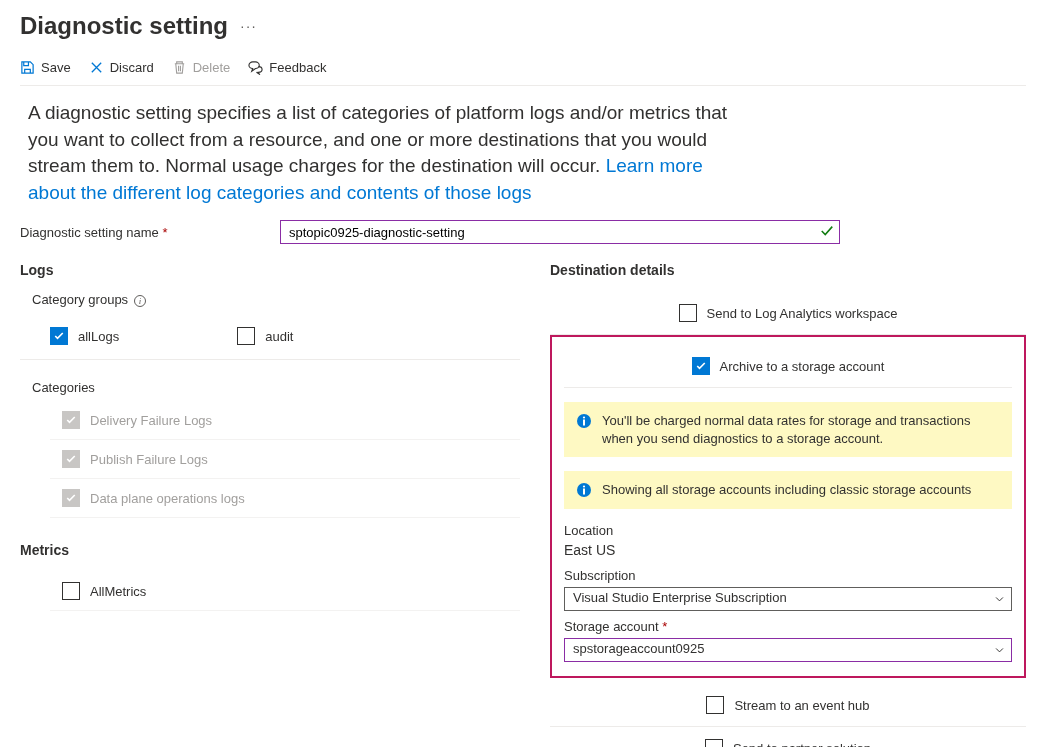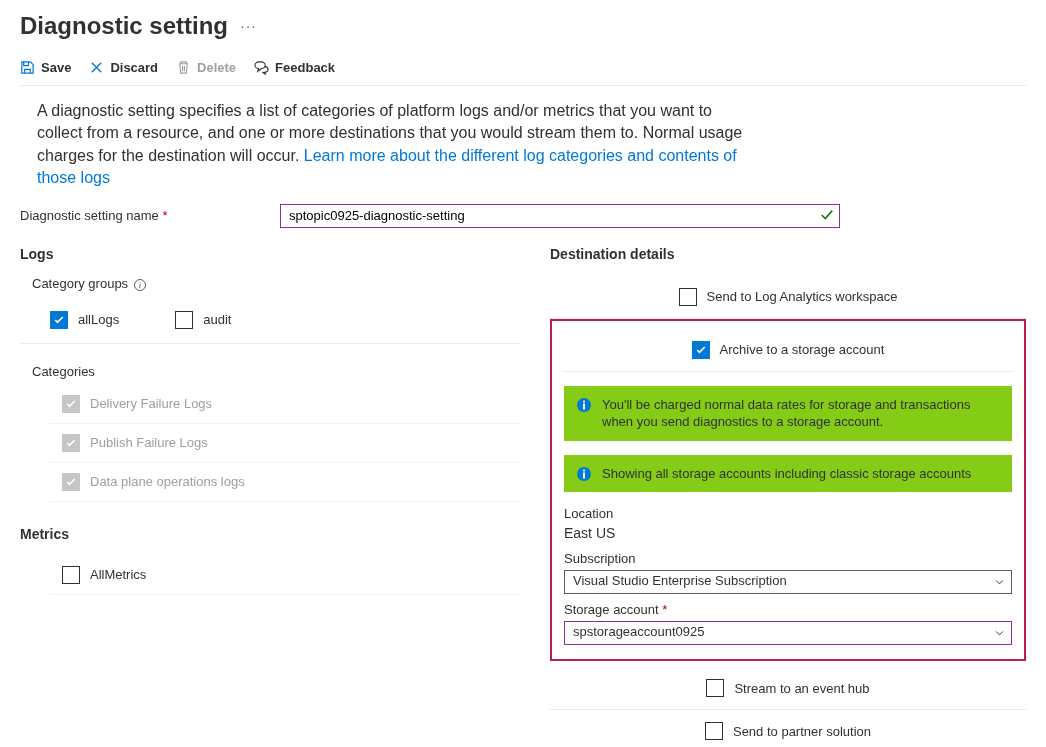--- a/index.html
+++ b/index.html
@@ -1,24 +1,24 @@
 <!DOCTYPE html>
 <html><head>
   <meta charset="utf-8">
   <style>
     * { box-sizing: border-box; margin: 0; padding: 0; font-family: "Segoe UI", -apple-system, sans-serif; }
     body { background: #fff; color: #323130; font-size: 13px; padding: 12px 20px; }
     .header { display: flex; align-items: center; gap: 12px; margin-bottom: 20px; }
     .header h1 { font-size: 24px; font-weight: 600; }
     .more-dots { color: #605e5c; font-size: 14px; cursor: pointer; letter-spacing: 1px; }
-    .toolbar { display: flex; gap: 18px; padding-bottom: 10px; border-bottom: 1px solid #edebe9; font-weight: bold; }
+    .toolbar { display: flex; gap: 18px; padding-bottom: 10px; border-bottom: 1px solid #edebe9; }
     .tool-btn { display: flex; align-items: center; gap: 6px; color: #323130; cursor: pointer; font-size: 13px; }
     .tool-btn.disabled { color: #a19f9d; cursor: default; }
     .tool-btn svg { width: 15px; height: 15px; }
-    .desc { margin: 14px 17px; font-size: 16px; line-height: 1.4; max-width: 720px; }
+    .desc { margin: 14px 8px; font-size: 19px; line-height: 1.4; max-width: 720px; }
     .desc a { color: #0078d4; text-decoration: none; cursor: pointer; }
     .field-row { display: flex; align-items: center; margin-bottom: 18px; }
     .field-label { width: 260px; font-size: 13px; }
     .req { color: #a80000; }
     .input-wrap { position: relative; width: 560px; }
     .text-input { width: 100%; height: 24px; border: 1px solid #8a2da5; padding: 2px 26px 2px 8px; font-size: 13px; outline: none; }
     .valid-check { position: absolute; right: 6px; top: 4px; color: #107c10; width: 14px; height: 14px; }
     .two-col { display: flex; gap: 30px; }
     .col-left { width: 500px; }
     .col-right { flex: 1; }
@@ -29,27 +29,27 @@
     .check-row.no-border { border-bottom: none; }
     .categories-wrap { padding-left: 30px; }
     .checkbox { width: 18px; height: 18px; border: 1px solid #323130; display: inline-flex; align-items: center; justify-content: center; cursor: pointer; flex-shrink: 0; }
     .checkbox.checked { background: #0078d4; border-color: #0078d4; }
     .checkbox.checked svg { width: 12px; height: 12px; }
     .checkbox.disabled { border-color: #c8c6c4; cursor: default; }
     .checkbox.disabled.checked { background: #c8c6c4; border-color: #c8c6c4; }
     .check-label { font-size: 13px; }
     .check-label.disabled { color: #a19f9d; }
     .subsection-plain { font-size: 13px; margin: 20px 0 6px 12px; }
-    .cat-group-row { display: flex; gap: 56px; padding-left: 30px; margin-top: 4px; align-items: center; }
+    .cat-group-row { display: flex; gap: 118px; padding-left: 30px; margin-top: 4px; align-items: center; }
     .metrics-title { margin-top: 24px; }
     .dest-row { display: flex; align-items: center; gap: 10px; padding: 12px 0 12px 0; border-bottom: 1px solid #edebe9; justify-content: center; }
     .dest-row:last-child { border-bottom: none; }
     .red-box { border: 2px solid #be185d; padding: 8px 12px 14px 12px; margin: 0 0 6px 0; }
     .red-box .dest-row { border-bottom: 1px solid #edebe9; padding: 12px 0; }
-    .info-banner { background: #84cc16; padding: 10px 12px; margin: 14px 0; display: flex; gap: 10px; align-items: flex-start; font-size: 13px; line-height: 1.35; }
+    .info-banner { background: #fef9c3; padding: 10px 12px; margin: 14px 0; display: flex; gap: 10px; align-items: flex-start; font-size: 13px; line-height: 1.35; }
     .info-banner svg { width: 16px; height: 16px; flex-shrink: 0; margin-top: 1px; }
     .form-label { font-size: 13px; margin: 8px 0 4px 0; }
     .form-value { font-size: 14px; margin-bottom: 10px; }
     .select { width: 100%; height: 24px; border: 1px solid #605e5c; padding: 2px 24px 2px 8px; font-size: 13px; position: relative; display: flex; align-items: flex-start; cursor: pointer; background: #fff; }
     .select.accent { border-color: #8a2da5; }
     .select svg { position: absolute; right: 6px; top: 6px; width: 11px; height: 11px; }
     .hr-line { border: none; border-top: 1px solid #edebe9; margin: 4px 0; }
   </style>
 </head>
 <body>

